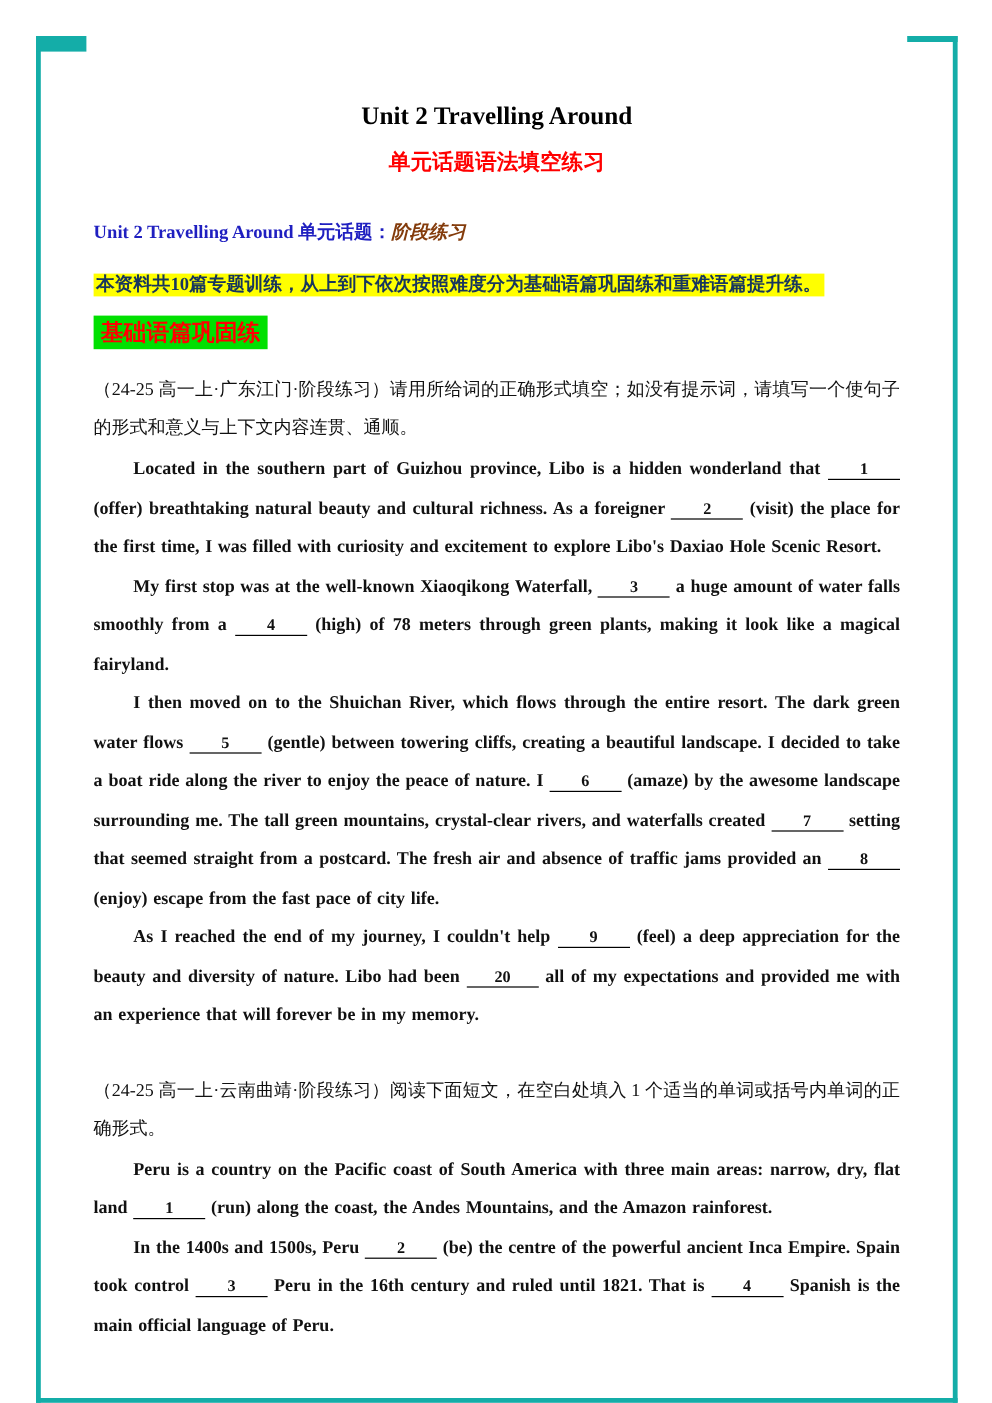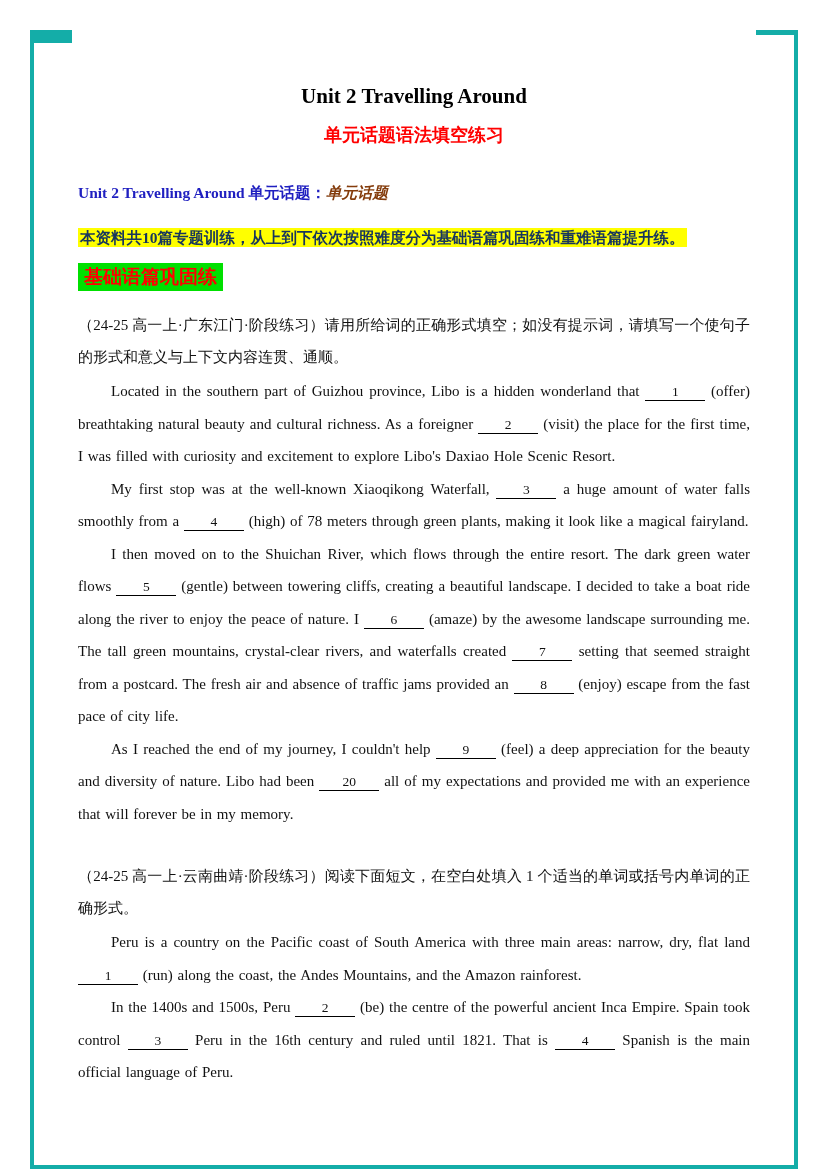--- a/index.html
+++ b/index.html
@@ -27,40 +27,40 @@
 
   .notice-line{margin:0 0 14px 0;font-size:15.5px;font-weight:bold;line-height:1.5;}
   .notice-line .hl{background:var(--notice-highlight);color:var(--notice-text);padding:1px 2px;text-align:center;}
 
   .section-heading{margin:0 0 18px 0;text-decoration:underline;}
   .section-heading .hl{display:inline-block;background:var(--section-highlight);color:var(--section-text);
     font-weight:bold;font-size:19px;padding:1px 6px;}
 
   .exercise{margin-bottom:30px;}
   .instructions{font-size:15px;line-height:32px;margin:0 0 2px 0;text-align:justify;color:#111;}
-  .passage{font-size:15px;line-height:32.5px;margin:0;text-align:justify;text-indent:2.2em;color:#111;word-spacing:1px;}
+  .passage{font-size:15px;line-height:32.5px;margin:0;text-align:justify;text-indent:2.2em;color:#111;word-spacing:1px;font-weight:bold;}
 
   .blank{display:inline-block;min-width:56px;text-align:center;border-bottom:1px solid #000;
     font-size:13.5px;line-height:16px;text-indent:0;padding:0 2px;vertical-align:baseline;}
 </style>
 </head>
 <body>
 
 <div class="page">
   <div class="b-left"></div>
   <div class="b-right"></div>
   <div class="b-corner-tl"></div>
   <div class="b-corner-tr"></div>
   <div class="b-bottom"></div>
 
   <div class="content">
     <h1 class="doc-title">Unit 2 Travelling Around</h1>
     <h2 class="doc-subtitle">单元话题语法填空练习</h2>
 
-    <p class="unit-heading"><span>Unit 2 Travelling Around </span><span>单元话题：</span><span class="topic">单元话题</span></p>
+    <p class="unit-heading"><span>Unit 2 Travelling Around </span><span>单元话题：</span><span class="topic">阶段练习</span></p>
 
     <p class="notice-line"><span class="hl">本资料共10篇专题训练，从上到下依次按照难度分为基础语篇巩固练和重难语篇提升练。</span></p>
 
     <div class="section-heading"><span class="hl">基础语篇巩固练</span></div>
 
     <div>
         <section class="exercise">
           <p class="instructions">（24-25 高一上·广东江门·阶段练习）请用所给词的正确形式填空；如没有提示词，请填写一个使句子的形式和意义与上下文内容连贯、通顺。</p>
           <p class="passage">Located in the southern part of Guizhou province, Libo is a hidden wonderland that <span class="blank">1</span> (offer) breathtaking natural beauty and cultural richness. As a foreigner <span class="blank">2</span> (visit) the place for the first time, I was filled with curiosity and excitement to explore Libo's Daxiao Hole Scenic Resort.</p>
           <p class="passage">My first stop was at the well-known Xiaoqikong Waterfall, <span class="blank">3</span> a huge amount of water falls smoothly from a <span class="blank">4</span> (high) of 78 meters through green plants, making it look like a magical fairyland.</p>

